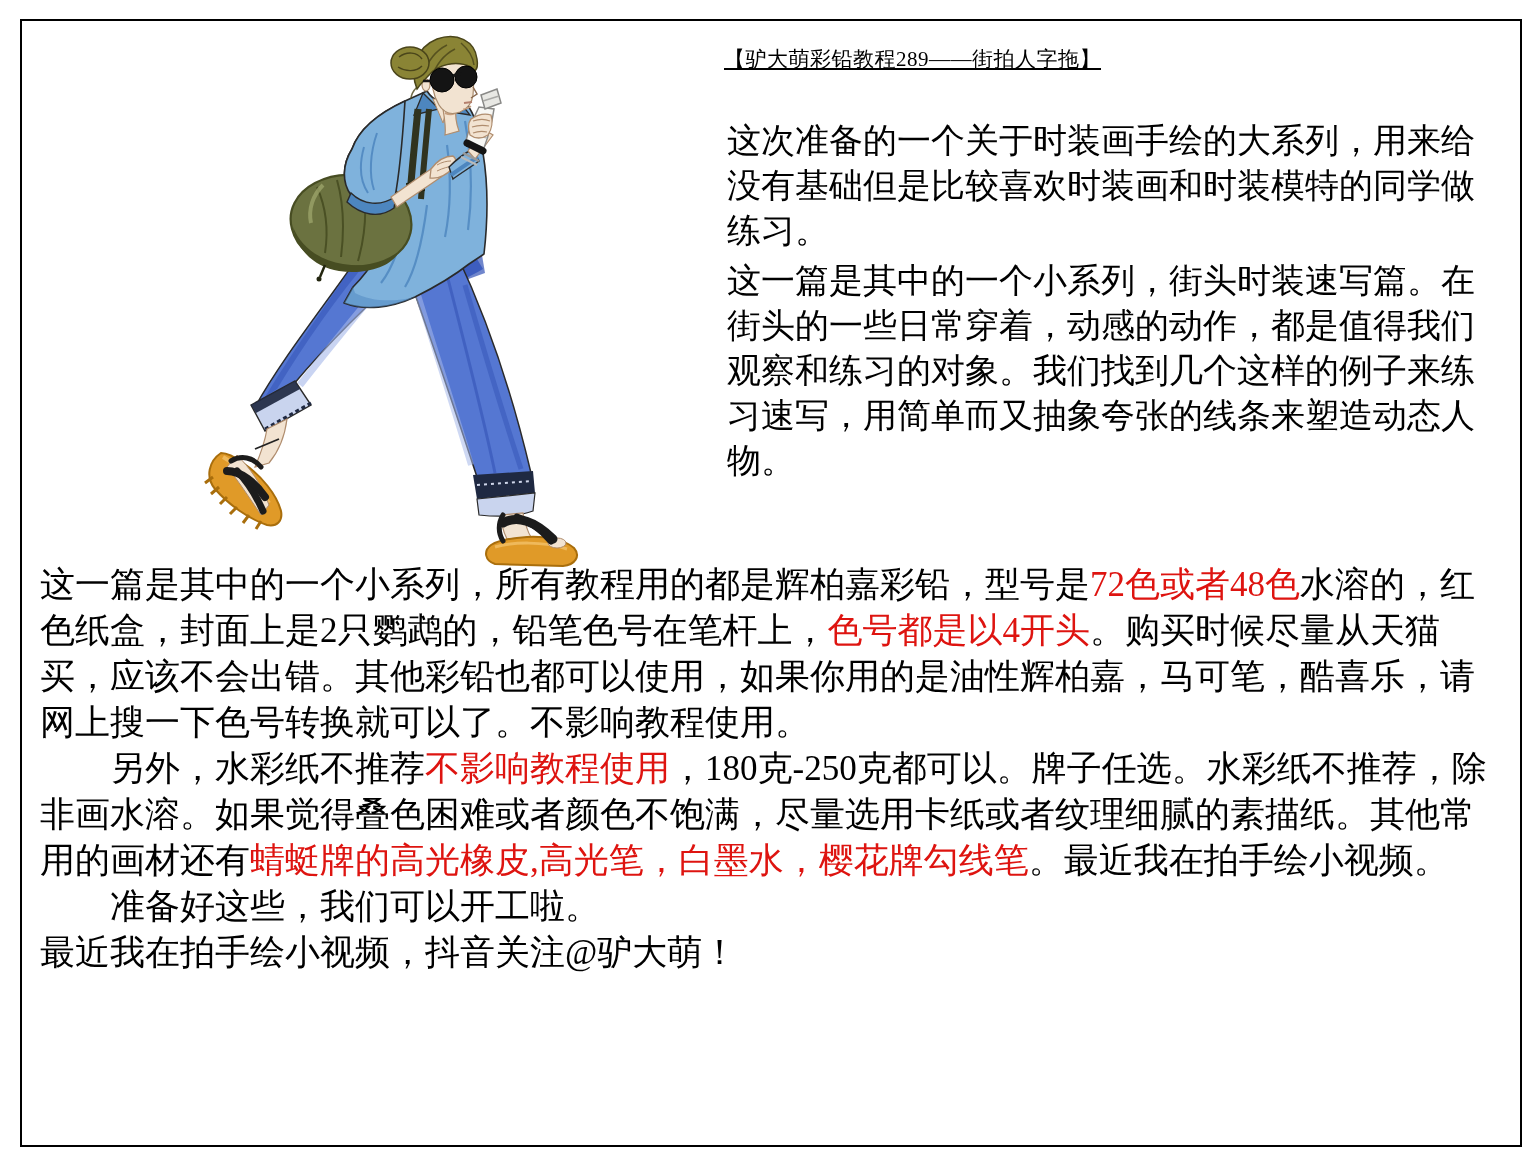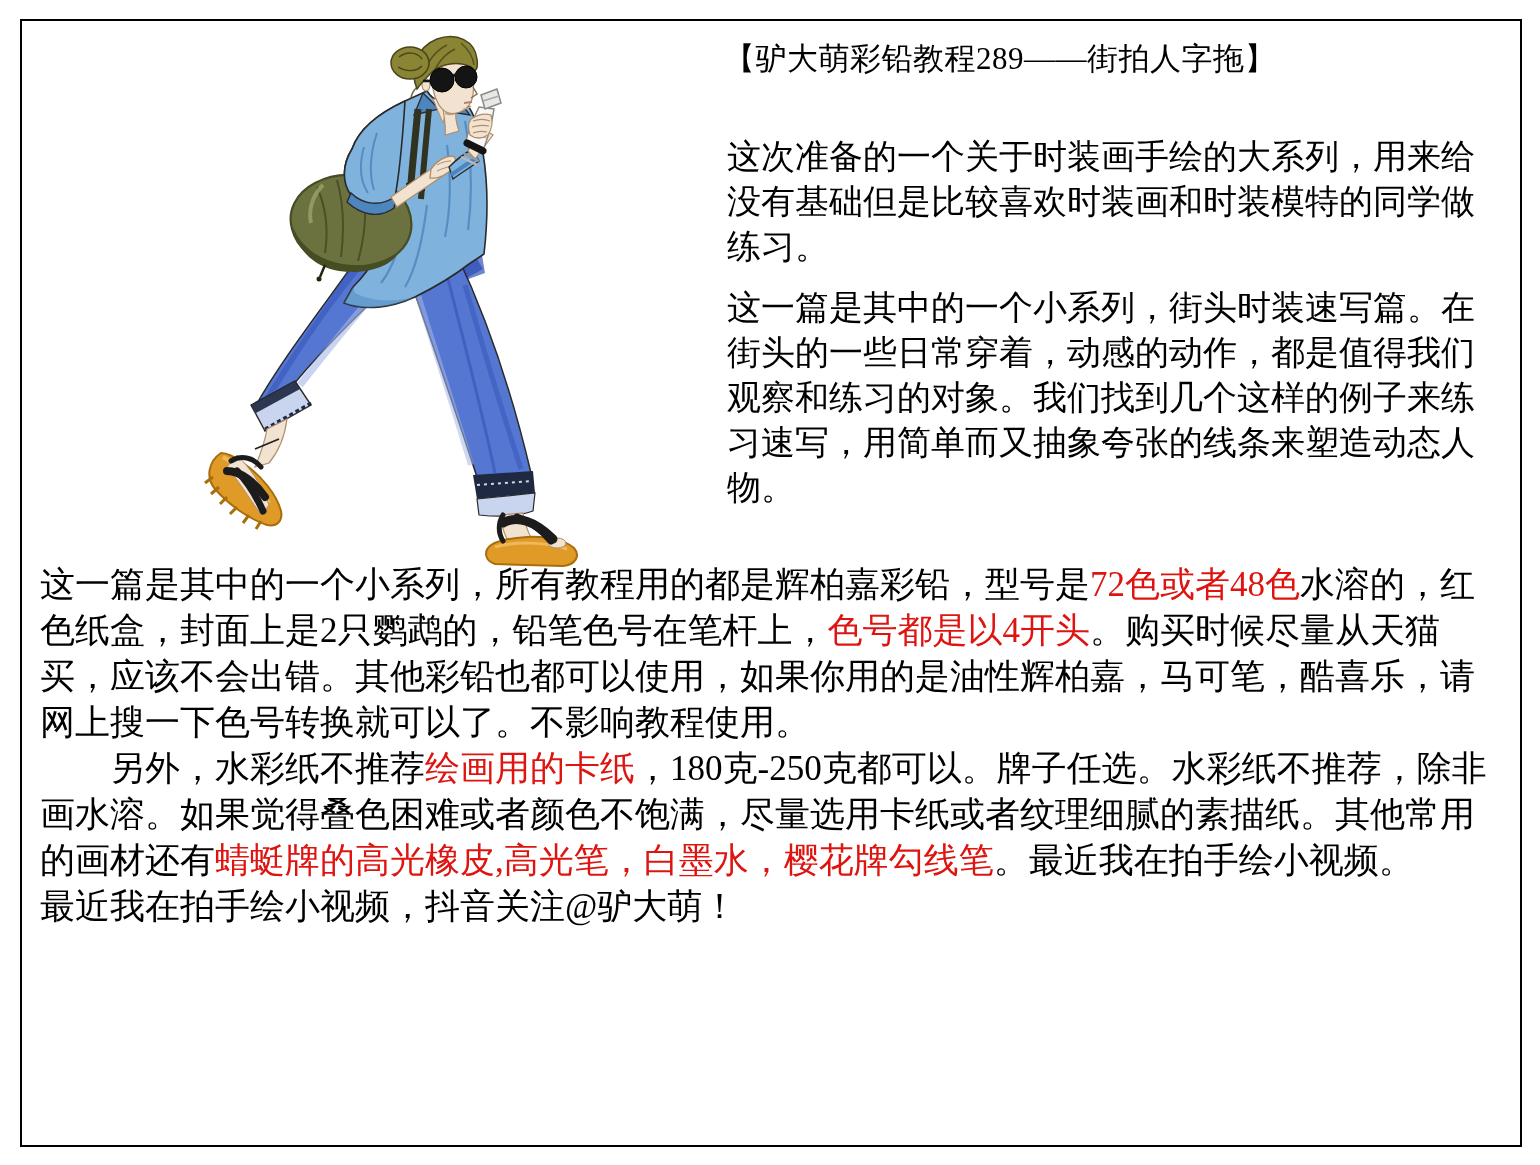--- a/index.html
+++ b/index.html
@@ -10,27 +10,27 @@
     font-family:"Liberation Serif","DejaVu Sans",sans-serif;
   }
   .frame{
     position:absolute;left:20px;top:19px;width:1498px;height:1124px;
     border:2px solid var(--border,#000);
   }
   .figure-wrap{position:absolute;left:165px;top:25px;width:500px;height:550px;}
   .figure-wrap svg{width:100%;height:100%;display:block;}
   .page-title{
     position:absolute;left:724px;top:40px;width:780px;
-    font-size:31px;line-height:38px;letter-spacing:.5px;white-space:nowrap;
+    font-size:21px;line-height:38px;letter-spacing:.5px;white-space:nowrap;text-decoration:underline;
   }
   .intro{
     position:absolute;left:727px;top:118px;width:758px;
     font-size:34px;line-height:45px;
   }
-  .intro p{margin:16px 0 5px 0;}
+  .intro p{margin:0 0 5px 0;}
   .materials{
     position:absolute;left:40px;top:562px;width:1462px;
     font-size:35px;line-height:46px;
   }
   .materials p{margin:0;}
   .materials p.indent{text-indent:2em;}
   .red{color:var(--accent-red,#de1410);text-align:right;}
 </style>
 </head>
 <body>
@@ -191,15 +191,16 @@
 
 <div class="page-title">【驴大萌彩铅教程289——街拍人字拖】</div>
 
 <div class="intro">
   <p>这次准备的一个关于时装画手绘的大系列，用来给没有基础但是比较喜欢时装画和时装模特的同学做练习。</p>
   <p>这一篇是其中的一个小系列，街头时装速写篇。在街头的一些日常穿着，动感的动作，都是值得我们观察和练习的对象。我们找到几个这样的例子来练习速写，用简单而又抽象夸张的线条来塑造动态人物。</p>
 </div>
 
 <div class="materials">
   <p><span>这一篇是其中的一个小系列，所有教程用的都是辉柏嘉彩铅，型号是</span><span class="red">72色或者48色</span><span>水溶的，红色纸盒，封面上是2只鹦鹉的，铅笔色号在笔杆上，</span><span class="red">色号都是以4开头</span><span>。购买时候尽量从天猫买，应该不会出错。其他彩铅也都可以使用，如果你用的是油性辉柏嘉，马可笔，酷喜乐，请网上搜一下色号转换就可以了。不影响教程使用。</span></p>
-  <p class="indent"><span>另外，水彩纸不推荐</span><span class="red">绘画用的卡纸</span><span>，180克-250克都可以。牌子任选。水彩纸不推荐，除非画水溶。如果觉得叠色困难或者颜色不饱满，尽量选用卡纸或者纹理细腻的素描纸。其他常用的画材还有</span><span class="red">蜻蜓牌的高光橡皮,高光笔，白墨水，樱花牌勾线笔</span><span>。最近我在拍手绘小视频。</span></p>
+  <p class="indent"><span>另外，水彩纸不推荐</span><span class="red">不影响教程使用</span><span>，180克-250克都可以。牌子任选。水彩纸不推荐，除非画水溶。如果觉得叠色困难或者颜色不饱满，尽量选用卡纸或者纹理细腻的素描纸。其他常用的画材还有</span><span class="red">蜻蜓牌的高光橡皮,高光笔，白墨水，樱花牌勾线笔</span><span>。最近我在拍手绘小视频。</span></p>
+  <p class="indent"><span>准备好这些，我们可以开工啦。</span></p>
   <p><span>最近我在拍手绘小视频，抖音关注@驴大萌！</span></p>
 </div>
 
 </body></html>

